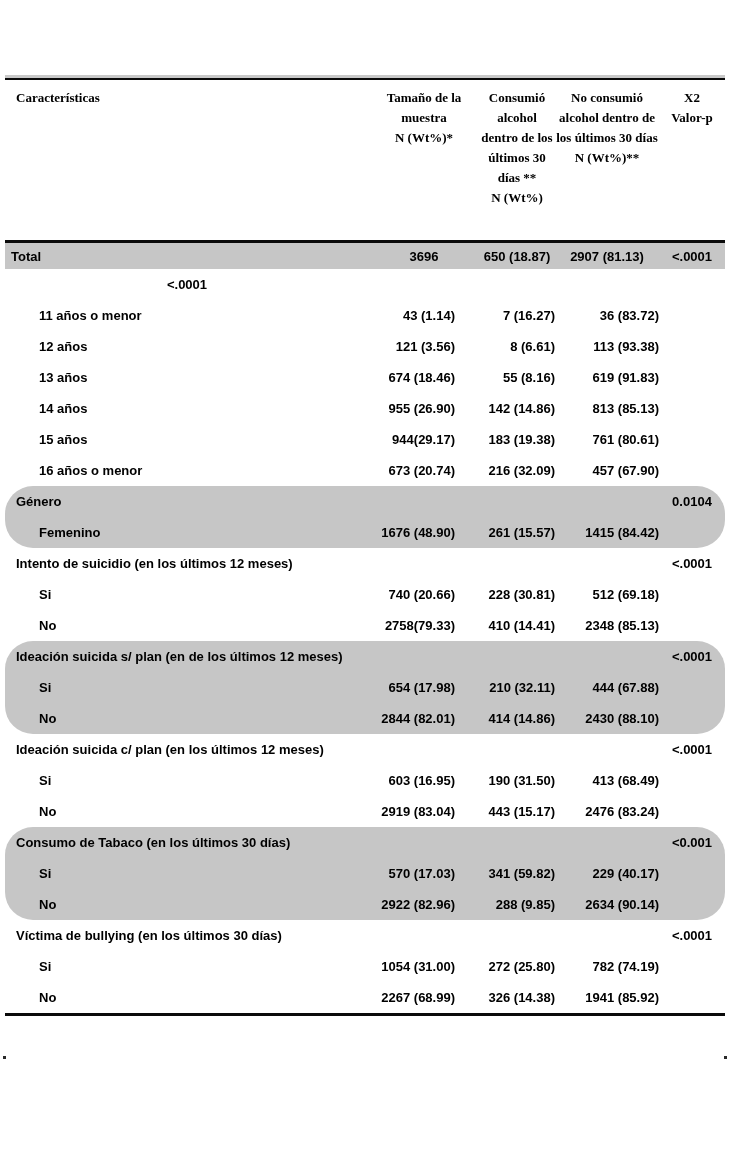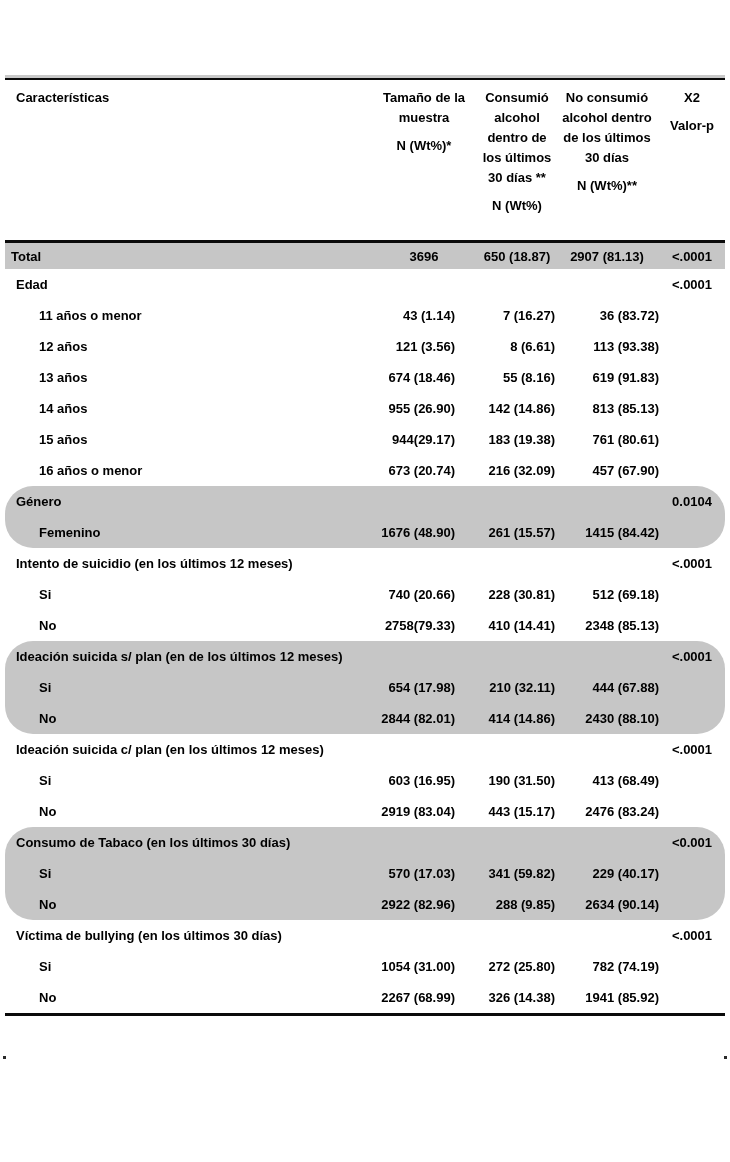--- a/index.html
+++ b/index.html
@@ -11,23 +11,23 @@
   .table-wrap { position:absolute; top:78px; left:5px; width:720px; }
   .grid-row { display:grid; grid-template-columns:364px 110px 76px 104px 66px; }
 
   
   .thead {
     border-top:2px solid #0a0a0a;
     box-shadow:0 -3px 0 #c9c9c9;
     height:152px; padding-top:8px;
     align-items:start;
   }
-  .thead .hcell { text-align:center; line-height:20px; }
+  .thead .hcell { text-align:center; line-height:20px;font-family:Liberation Serif, serif; }
   .thead .hcell.c1 { text-align:left; padding-left:11px; }
-  .thead .sub { display:block; margin-top:8px; }
+  .thead .sub { display:block; }
 
   
   .total-row {
     border-top:3px solid #0a0a0a;
     height:26px; align-items:center;
     background:var(--shade);
   }
   .total-row .c1 { padding-left:6px; }
   .total-row .c2, .total-row .c3, .total-row .c4, .total-row .c5 { text-align:center; }
 
@@ -77,21 +77,20 @@
       <div class="c1">Total</div>
       <div class="c2">3696</div>
       <div class="c3">650 (18.87)</div>
       <div class="c4">2907 (81.13)</div>
       <div class="c5">&lt;.0001</div>
     </div>
 
     <div class="sections" id="sections">
         <div class="section">
           <div class="grid-row row title-row">
-            <div class="title-label">Edad</div>
             <div class="c5">&lt;.0001</div>
           </div>
           <div class="grid-row row data-row">
             <div class="c1">11 años o menor</div>
             <div class="c2">43 (1.14)</div>
             <div class="c3">7 (16.27)</div>
             <div class="c4">36 (83.72)</div>
           </div>
           <div class="grid-row row data-row">
             <div class="c1">12 años</div>

